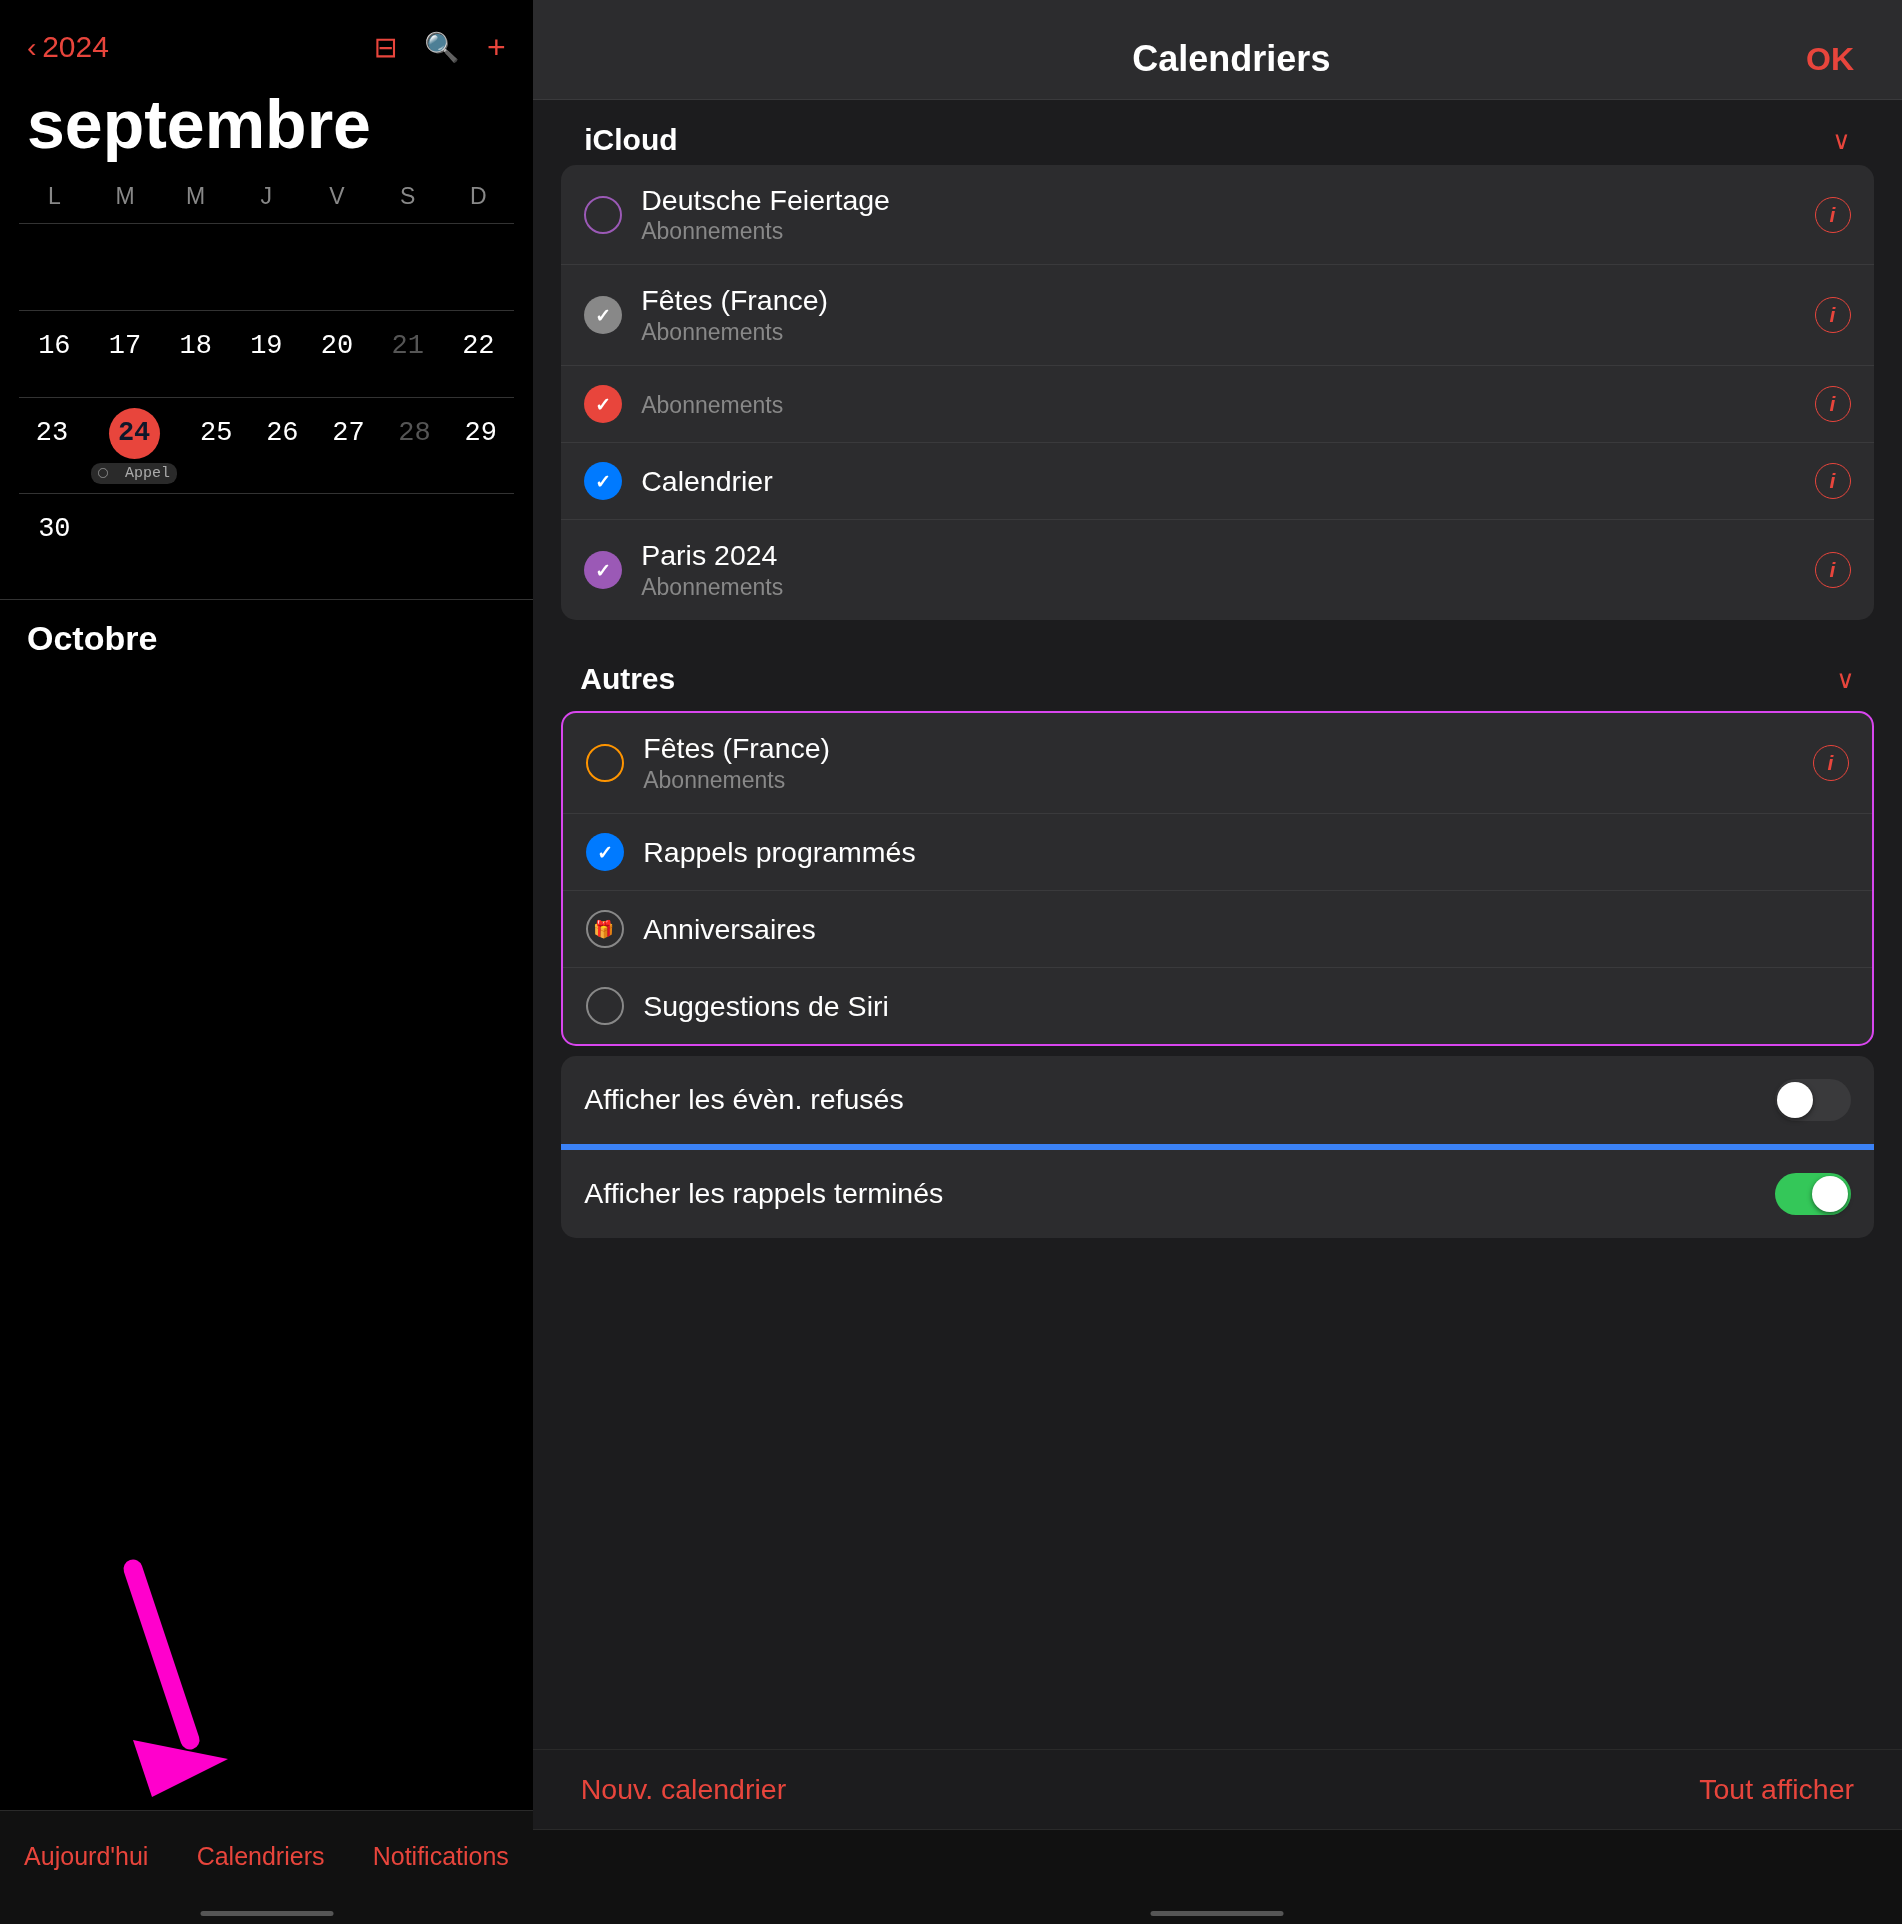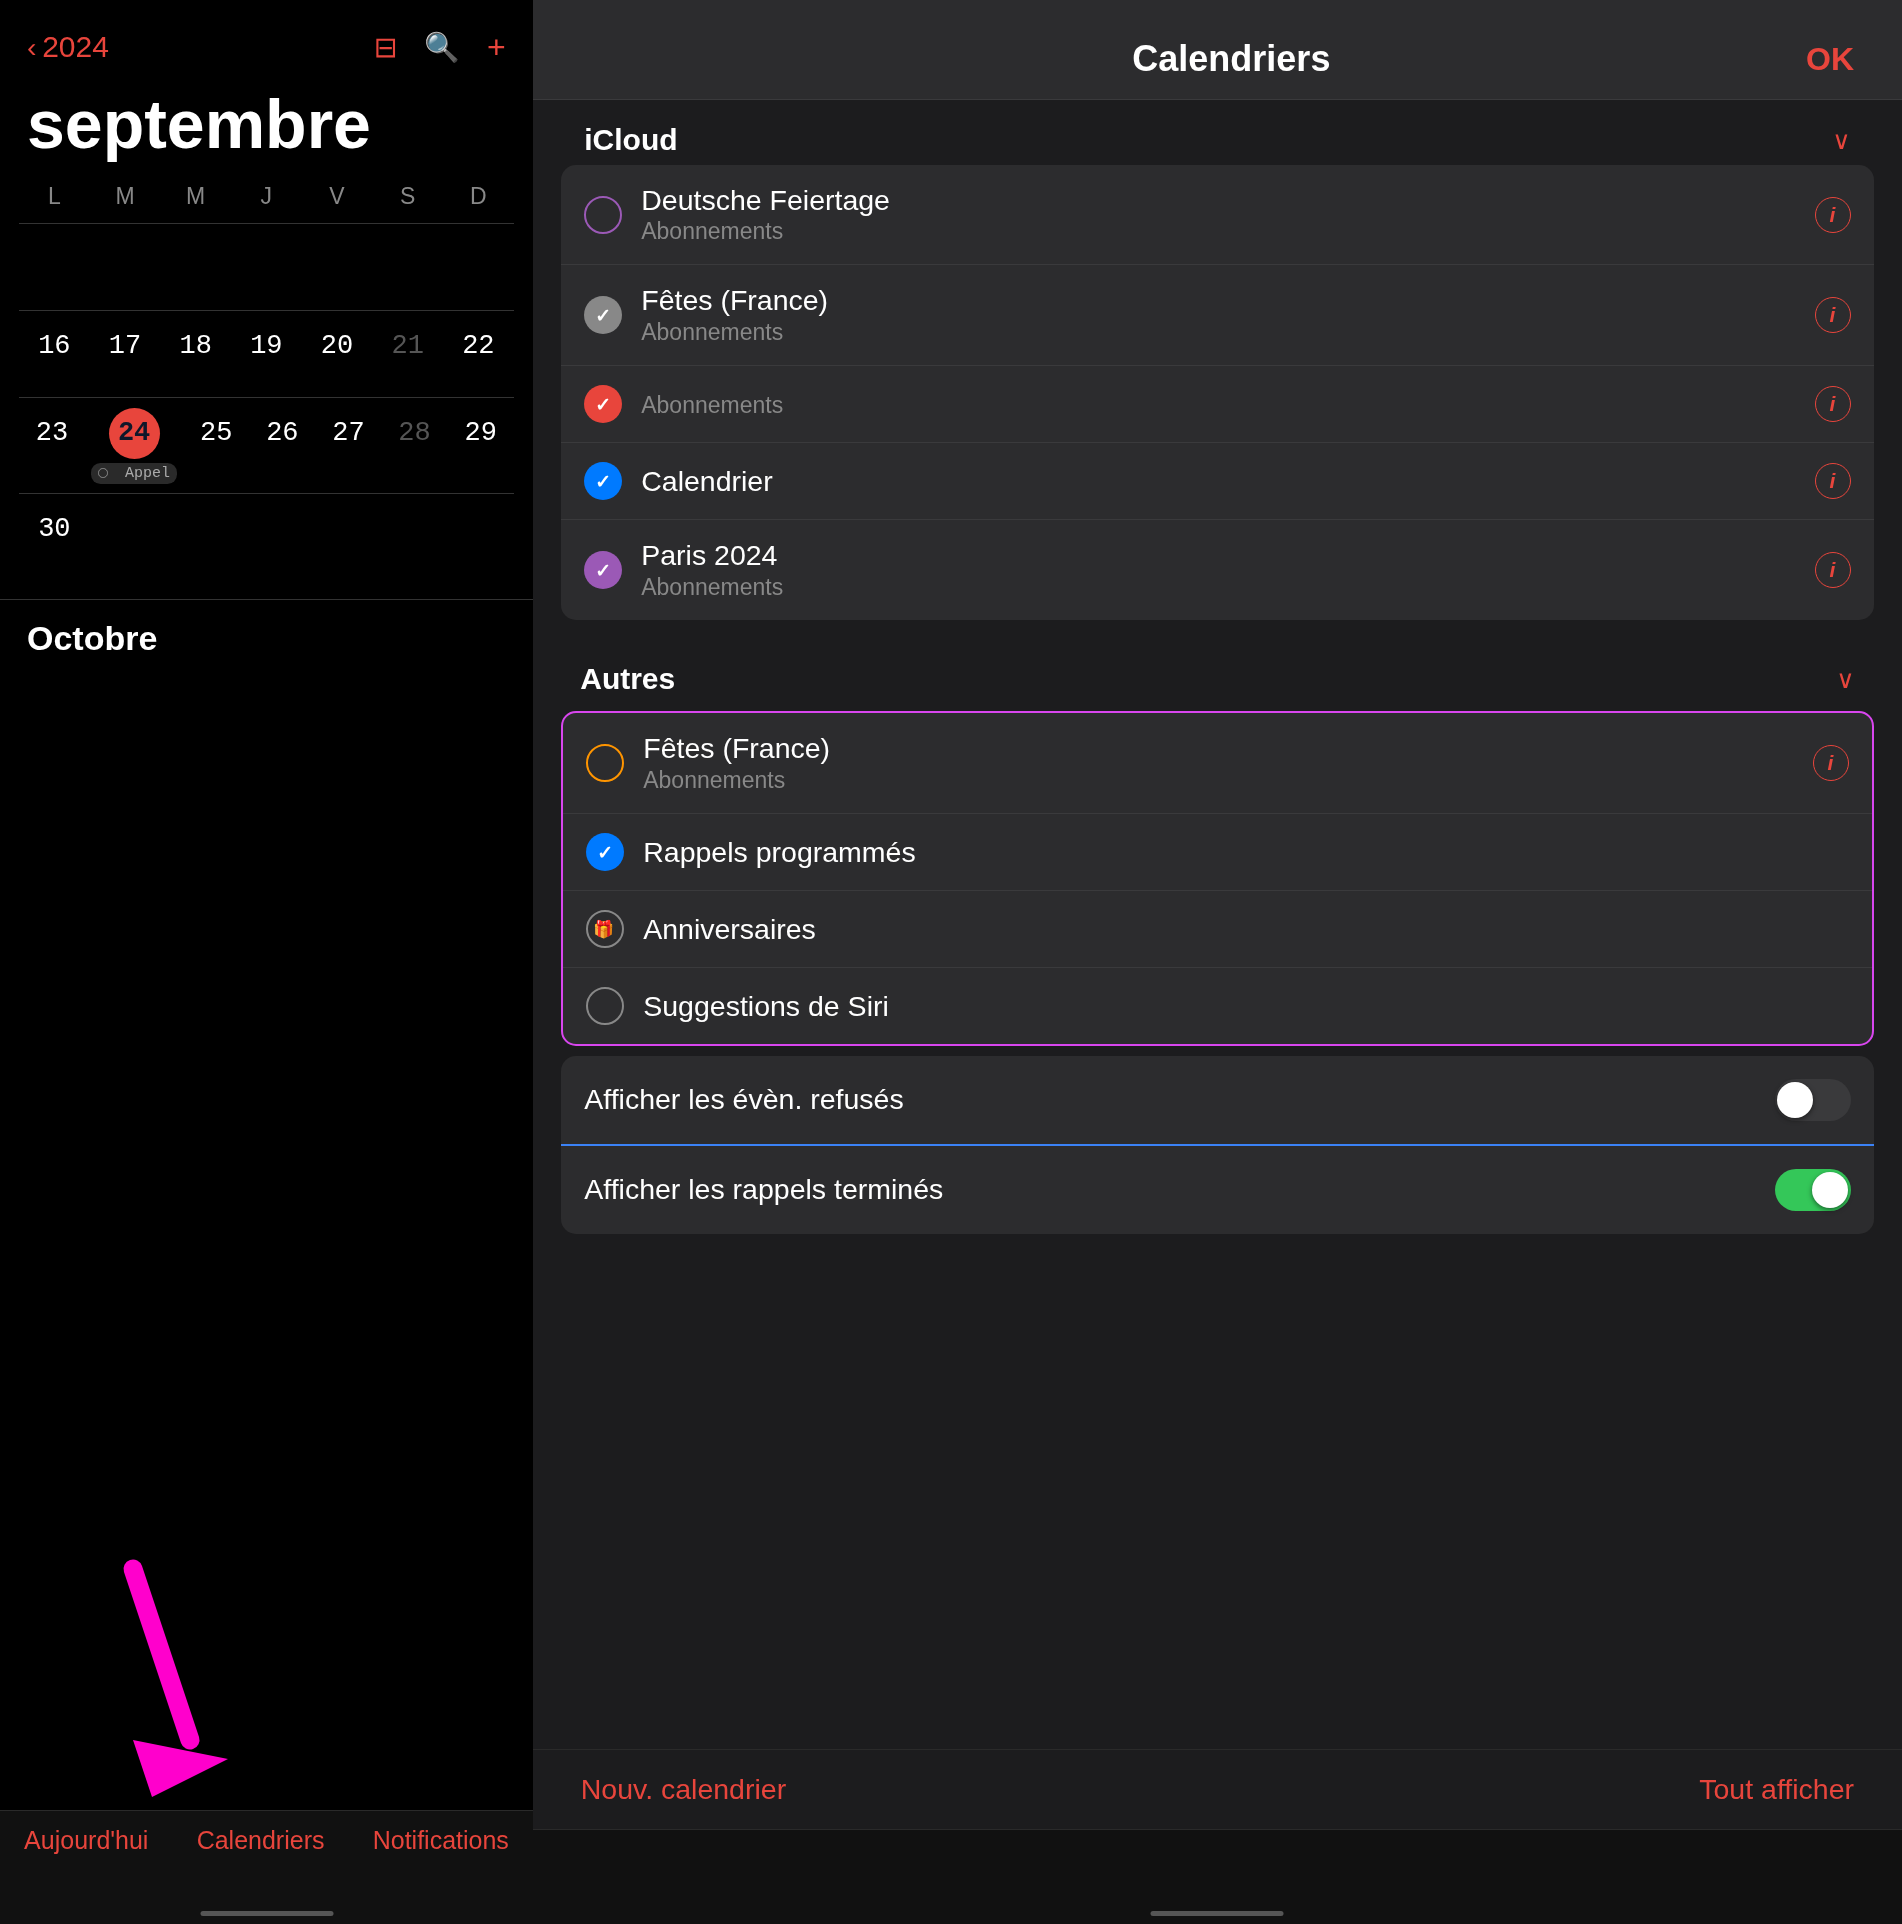--- a/index.html
+++ b/index.html
@@ -152,21 +152,21 @@
     .tab-bar-left {
       position: absolute;
       bottom: 0;
       left: 0;
       width: 533px;
       height: 114px;
       background: #111;
       display: flex;
       align-items: flex-start;
       justify-content: space-around;
-      padding-top: 15px;
+      padding-top: 31px;
       border-top: 1px solid #2a2a2a;
     }
 
     .tab-item {
       color: #e8453c;
       font-size: 25px;
       text-align: center;
     }
 
     .home-indicator-left {
@@ -356,21 +356,21 @@
       border-radius: 15px;
       overflow: hidden;
       margin: 9.5px 0;
     }
 
     .toggle-item {
       display: flex;
       align-items: center;
       justify-content: space-between;
       padding: 23px 23px;
-      border-bottom: 2px solid #3b82f6;
+      border-bottom: 6px solid #3b82f6;
     }
 
     .toggle-item:last-child {
       border-bottom: none;
     }
 
     .toggle-label {
       color: #fff;
       font-size: 28.5px;
     }

